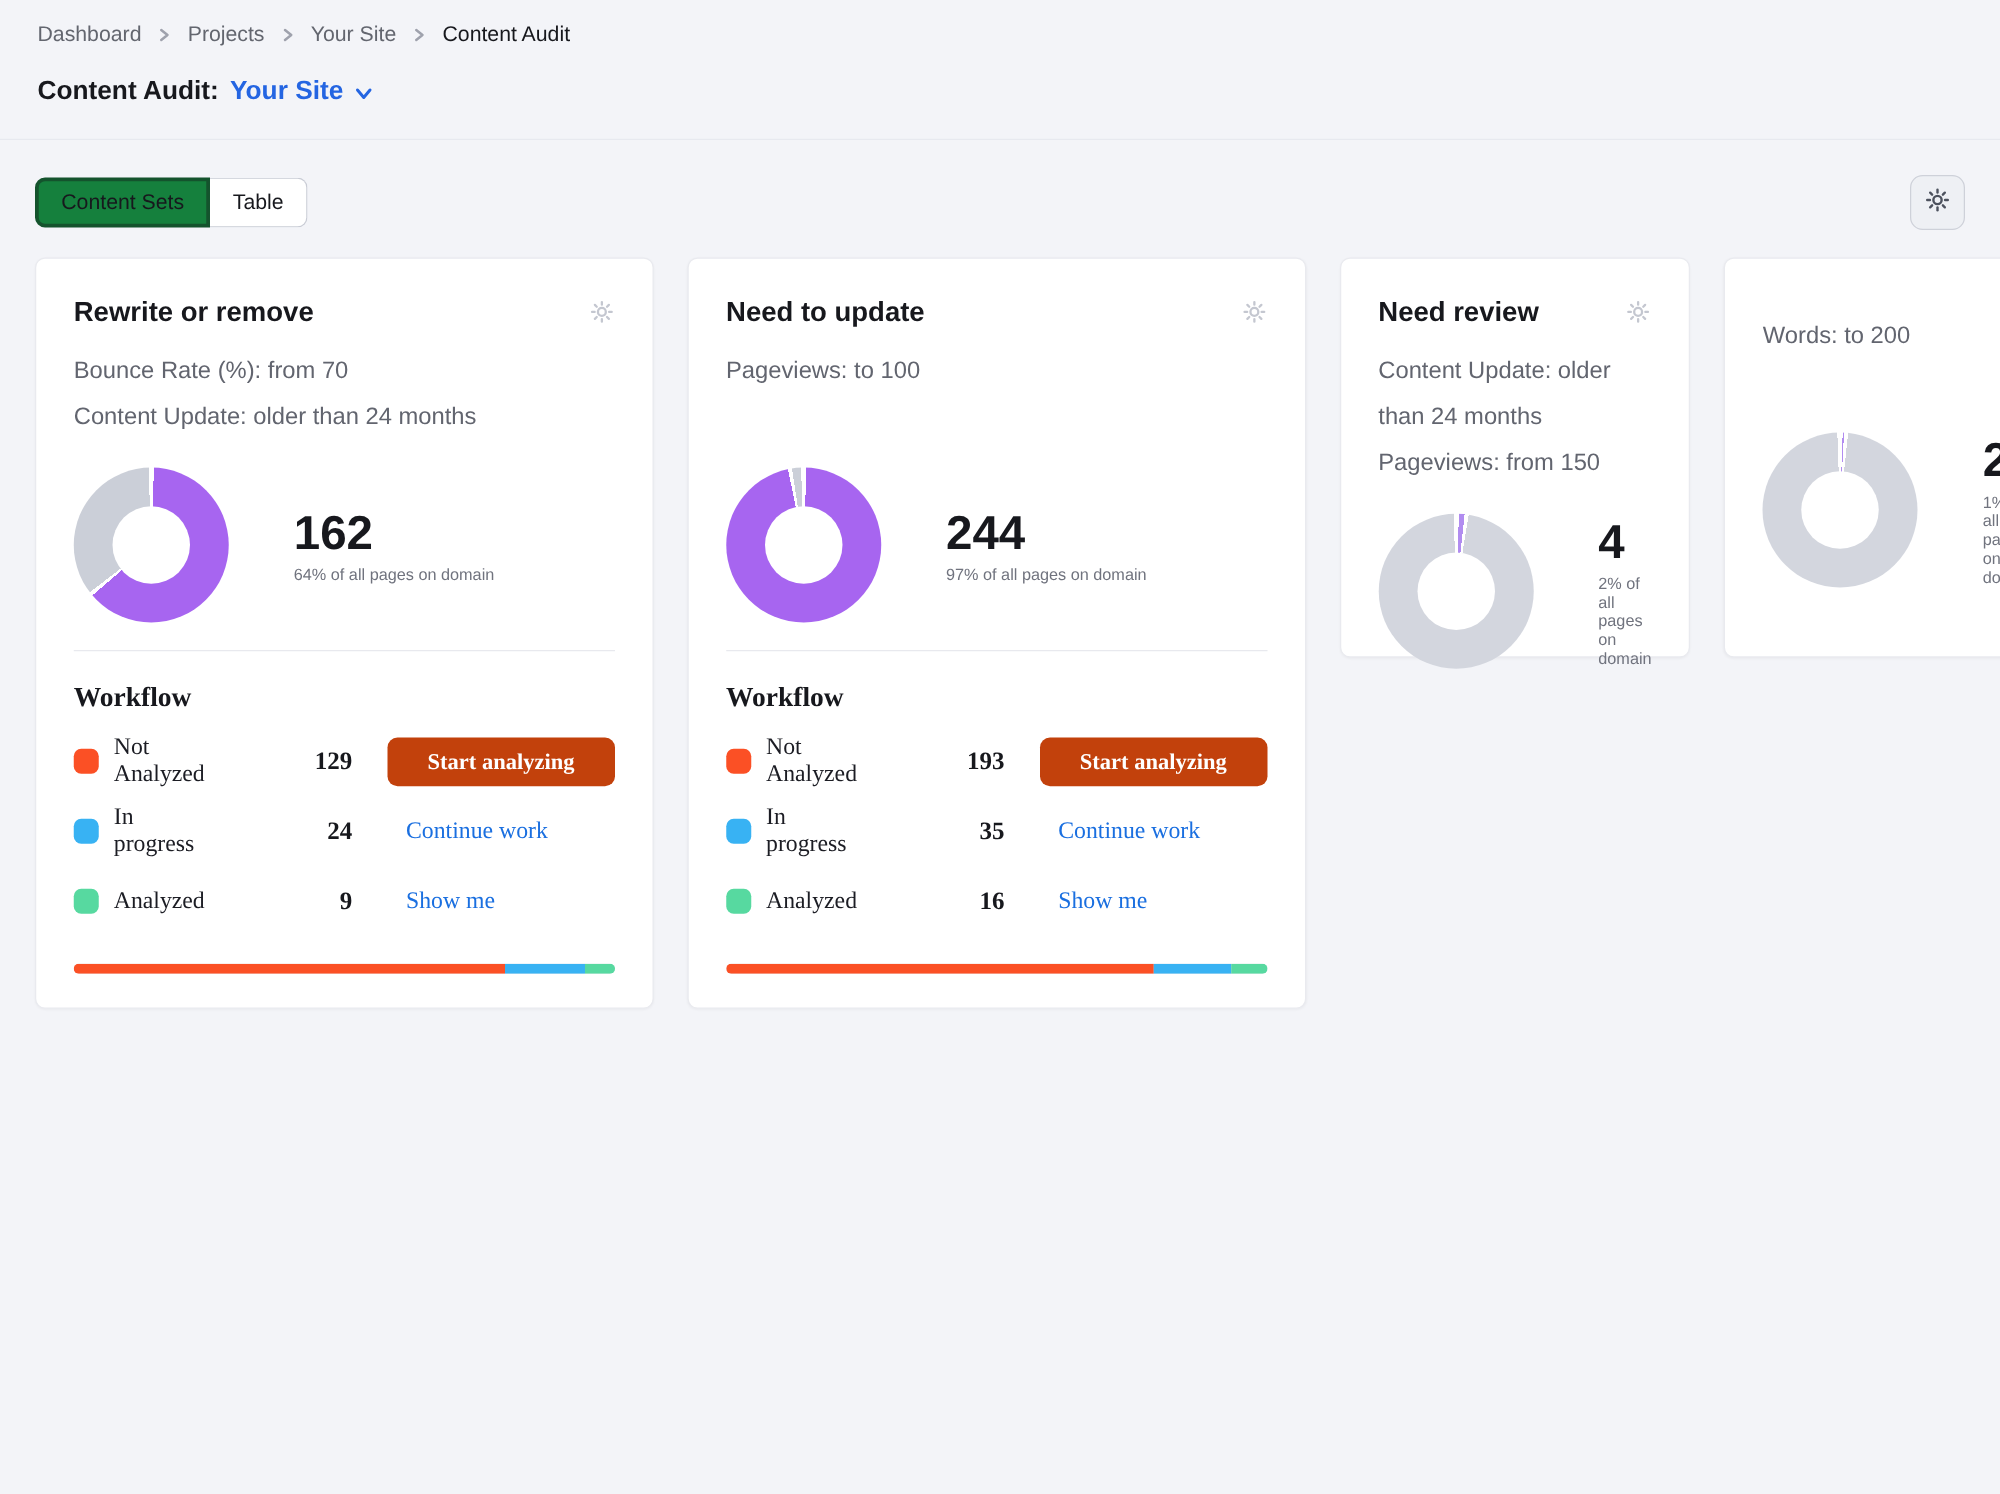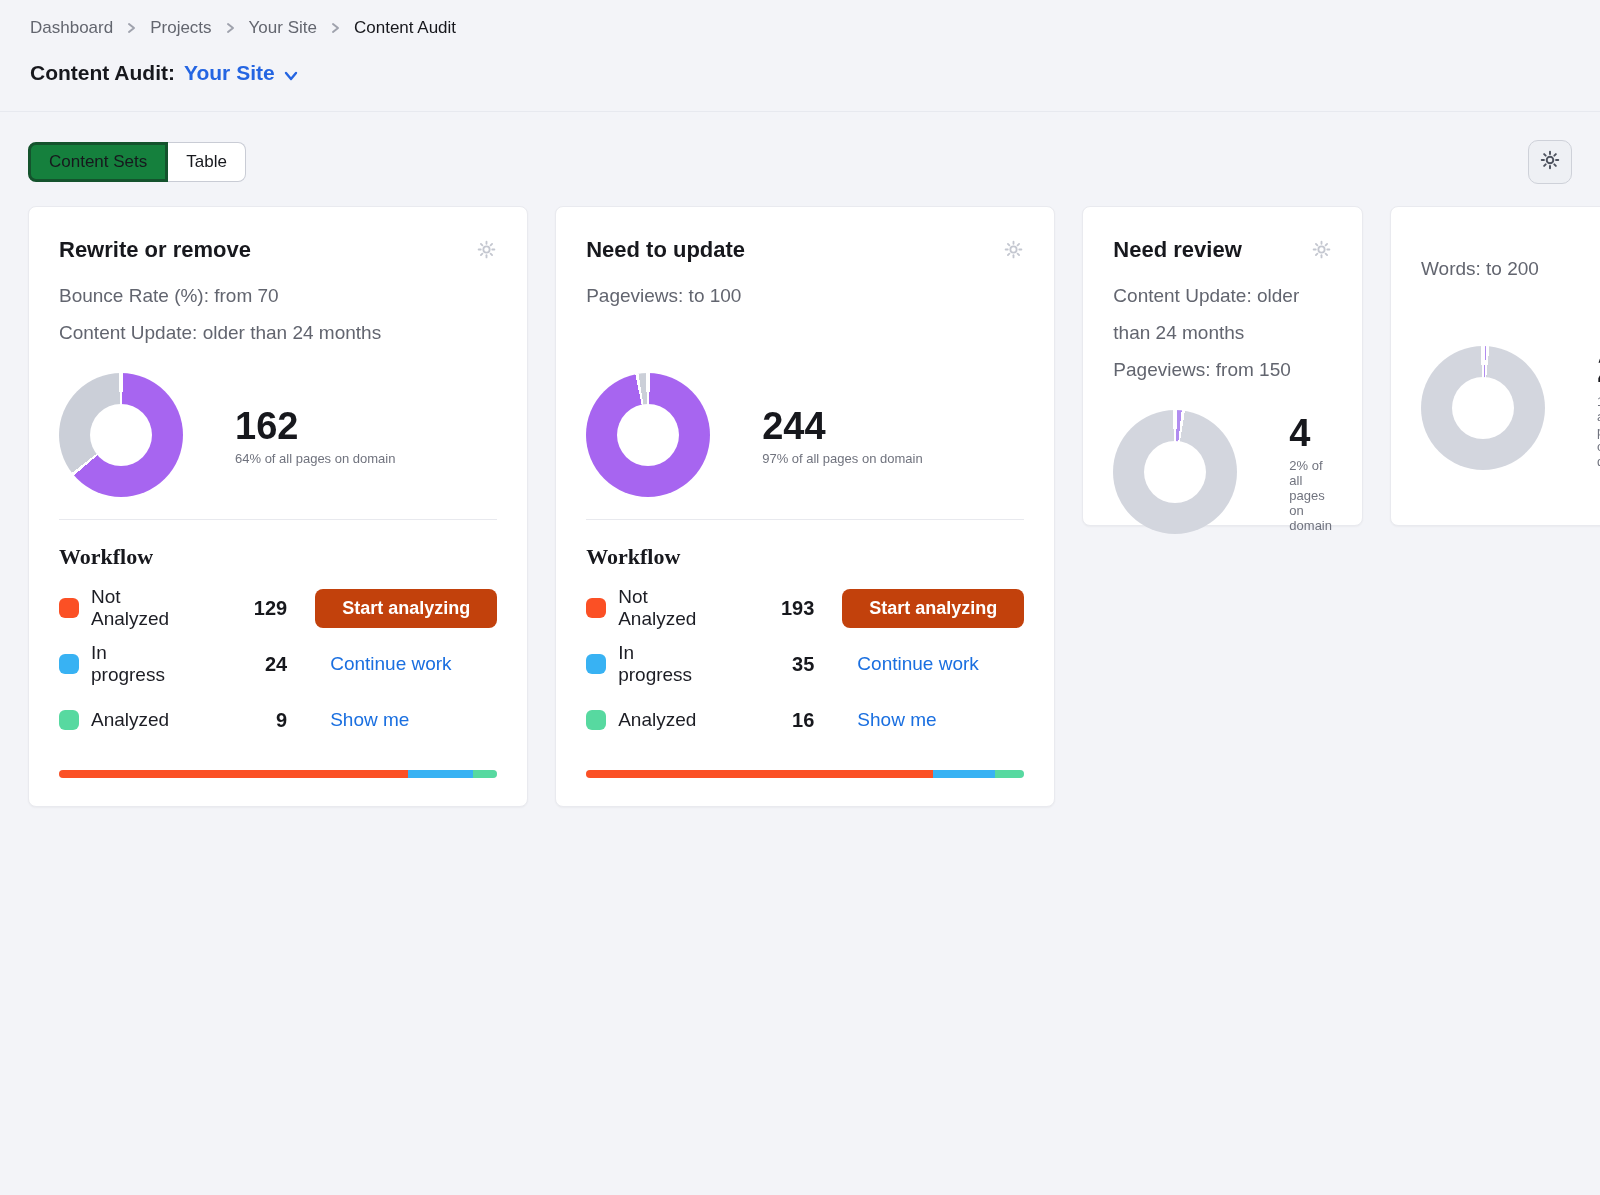--- a/index.html
+++ b/index.html
@@ -53,21 +53,21 @@
   .donut-sec { margin-top:22px; display:flex; align-items:center;gap:28px; }
   .donut { width:124px; height:124px; border-radius:50%; position:relative; flex:0 0 124px; }
   .donut .hole { position:absolute; left:50%; top:50%; width:62px; height:62px; margin:-31px 0 0 -31px; background:#fff; border-radius:50%; }
   .donut-text { margin-left:24px; }
   .donut-total { font-size:38px; font-weight:bold; line-height:44px; }
   .donut-caption { font-size:13px; color:#70737e; margin-top:3px; }
   .divider { border-top:1px solid #e8e9ee; margin-top:22px; }
   
   .wf-title { margin-top:24px; font-size:22px; font-weight:bold;font-family:Liberation Serif, serif; }
   .wf-rows { margin-top:10px; }
-  .wf-row { display:grid; grid-template-columns:1fr 90px 182px; column-gap:28px; align-items:center; height:56px; }
+  .wf-row { display:grid; grid-template-columns:1fr 90px 182px; column-gap:28px; align-items:center; height:56px;font-family:Liberation Serif, serif; }
   .wf-label-wrap { display:flex; align-items:center; }
   .swatch { width:20px; height:20px; border-radius:6px; margin-right:12px; flex:0 0 20px; }
   .wf-label { font-size:19px; color:#1c1d24; }
   .wf-value { font-size:20px; font-weight:bold; text-align:right; }
   .wf-action-btn {
     border:none; border-radius:8px; background:#c2410c; color:#fff;
     font-family:inherit; font-size:18px; font-weight:bold;
     height:39px; width:100%; cursor:pointer;
   }
   .wf-link { font-size:19px; color:#1a6fe0; cursor:pointer; padding-left:15px; }

